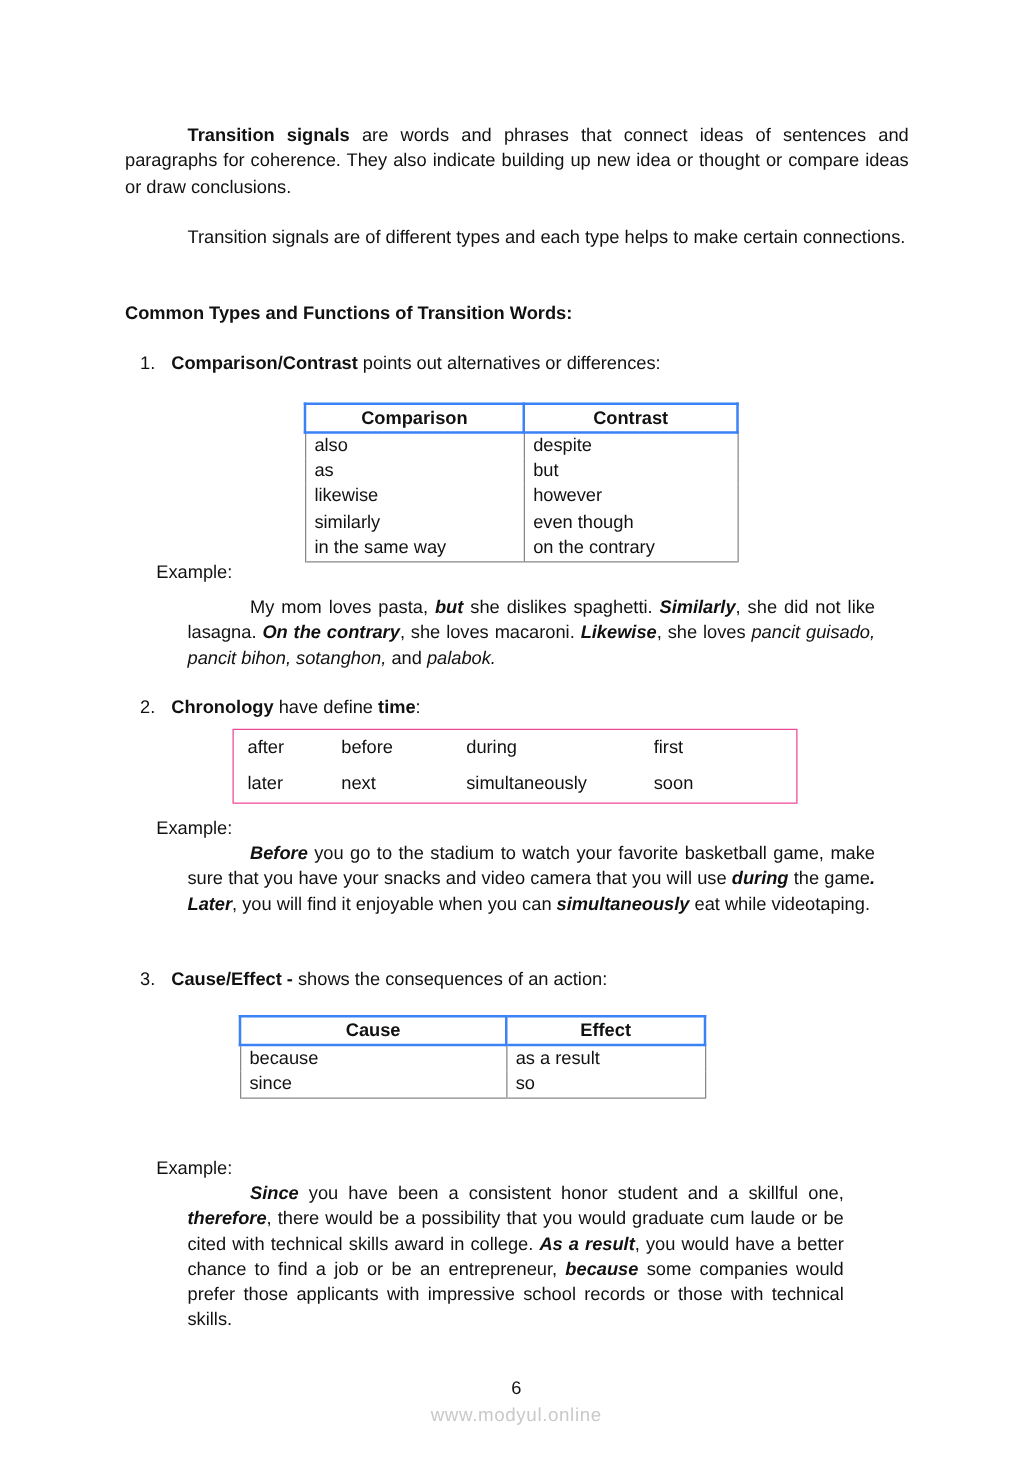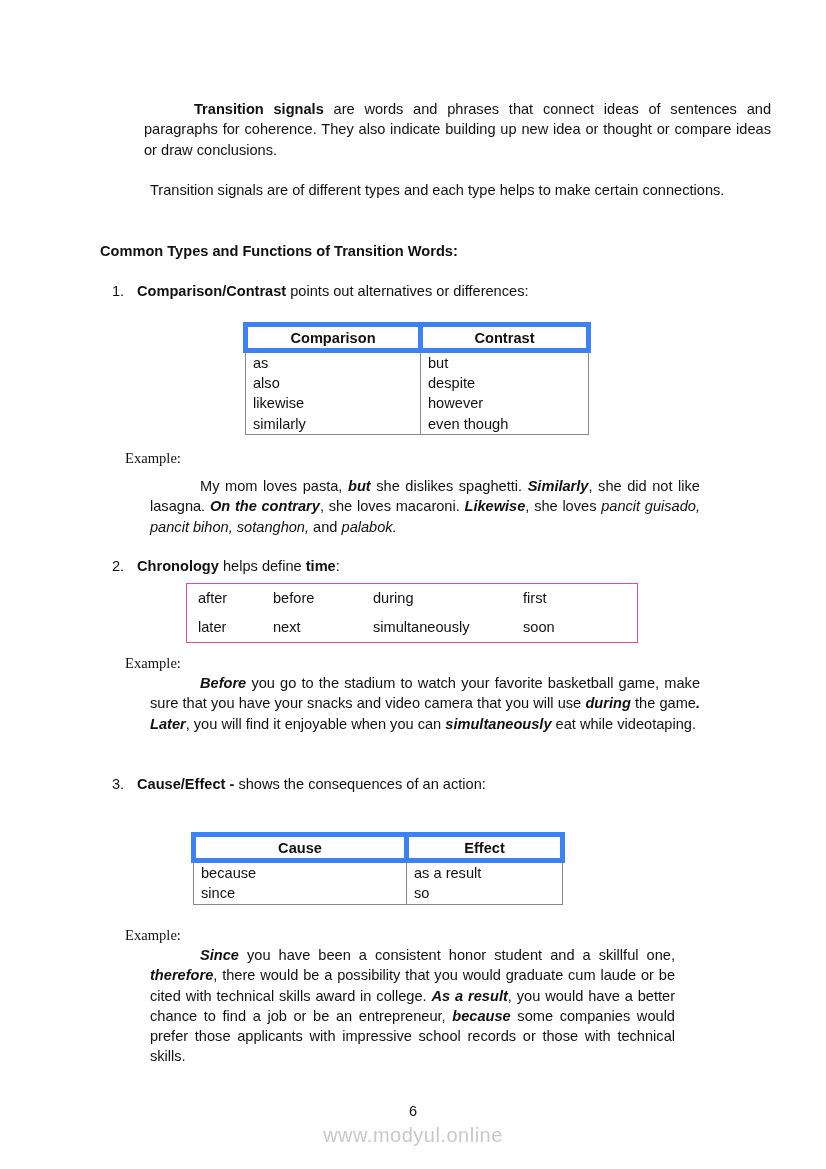--- a/index.html
+++ b/index.html
@@ -3,85 +3,89 @@
 <meta charset="utf-8">
 <style>
   html, body { margin:0; padding:0; background:#ffffff; }
   body { width:826px; height:1169px; position:relative; overflow:hidden;
          font-family:"Liberation Sans", sans-serif; font-size:14.6px; color:#111; }
   .p { position:absolute; left:100px; width:627px; line-height:20.3px; text-align:justify; margin:0; }
   .indent { text-indent:50px; }
   .heading { position:absolute; left:100px; font-weight:bold; line-height:20px; }
   .num-item { position:absolute; left:100px; line-height:20px;margin-left:12px; }
   .num-item .n { display:inline-block; width:25px; }
-  .example-label { position:absolute; left:125px; line-height:20px;font-family:Liberation Serif, serif; }
+  .example-label { position:absolute; left:125px; line-height:20px; }
   .ex { position:absolute; left:150px; width:550px; line-height:20.3px; text-align:justify; margin:0; text-indent:50px; }
   .bi { font-weight:bold; font-style:italic; }
   .it { font-style:italic; }
   b { font-weight:bold; }
 
   table.tt { position:absolute; border-collapse:collapse; border:1px solid #888; font-size:14.6px; }
-  table.tt th { font-weight:bold; text-align:center; border:5px solid #3b82f6; padding:0 0; height:21px; line-height:20px; }
+  table.tt th { font-weight:bold; text-align:center; border:2px solid #3b82f6; padding:0 0; height:21px; line-height:20px; }
   table.tt td { padding:0 0 0 7px; line-height:20.2px; border-left:1px solid #888; border-right:1px solid #888; vertical-align:top; }
   #t-comp { left:243px; top:322px; width:348px; }
   #t-comp col.c1 { width:175px; }
-  #t-cause { left:191px; top:832px; width:374px; }
+  #t-cause { left:191px; top:812px; width:374px; }
   #t-cause col.c1 { width:213px; }
 
   .chron { position:absolute; left:186px; top:583px; width:450px; height:58px; border:1px solid #ec4899; }
   .chron span { position:absolute; line-height:20px; }
   .page-num { position:absolute; left:0; width:826px; top:1101px; text-align:center; line-height:20px; }
-  .watermark { position:absolute; left:0; width:826px; top:1124px; text-align:center; color:#c9c9c9; font-size:20px; letter-spacing:0.5px; }
+  .watermark { position:absolute; left:0; width:826px; top:1124px; text-align:center; color:#c9c9c9; font-size:15px; letter-spacing:0.5px; }
 </style>
 </head>
 <body>
 
-<p class="p indent" style="top:99px;margin-left:44px;"><b>Transition signals</b><span> are words and phrases that connect ideas of sentences and paragraphs for coherence. They also indicate building up new idea or thought or compare ideas or draw conclusions.</span></p>
+<p class="p indent" style="top:99px;"><b>Transition signals</b><span> are words and phrases that connect ideas of sentences and paragraphs for coherence. They also indicate building up new idea or thought or compare ideas or draw conclusions.</span></p>
 <p class="p indent" style="top:180px;">Transition signals are of different types and each type helps to make certain connections.</p>
 
 <div class="heading" style="top:241px;">Common Types and Functions of Transition Words:</div>
 
 <div class="num-item" style="top:281px;">
   <span class="n">1.</span><b>Comparison/Contrast</b><span> points out alternatives or differences:</span>
 </div>
 <table class="tt" id="t-comp">
   <colgroup>
       <col class="c1">
       <col>
     </colgroup>
   <thead>
       <tr>
     <th>Comparison</th>
     <th>Contrast</th>
   </tr>
     </thead>
   <tbody id="tb-comp">
       <tr>
+        <td>also</td>
+        <td>despite</td>
+      </tr>
+      <tr>
         <td>as</td>
         <td>but</td>
-      </tr>
-      <tr>
-        <td>also</td>
-        <td>despite</td>
       </tr>
       <tr>
         <td>likewise</td>
         <td>however</td>
       </tr>
       <tr>
         <td>similarly</td>
         <td>even though</td>
       </tr>
+      <tr>
+        <td style="padding-bottom: 1px;">in the same way</td>
+        <td style="padding-bottom: 1px;">on the contrary</td>
+      </tr>
     </tbody>
 </table>
 <div class="example-label" style="top:448px;">Example:</div>
 <p class="ex" style="top:476px;" id="ex0"><span>My mom loves pasta, </span><span class="bi">but</span><span> she dislikes spaghetti. </span><span class="bi">Similarly</span><span>, she did not like lasagna. </span><span class="bi">On the contrary</span><span>, she loves macaroni. </span><span class="bi">Likewise</span><span>, she loves </span><span class="it">pancit guisado, pancit bihon, sotanghon,</span><span> and </span><span class="it">palabok.</span></p>
 
 <div class="num-item" style="top:556px;">
-  <span class="n">2.</span><b>Chronology</b><span> helps define </span><b>time</b><span>:</span>
+  <span class="n">2.</span><b>Chronology</b><span> have define </span><b>time</b><span>:</span>
 </div>
 <div class="chron">
   <span style="left:11px;top:4px;">after</span>
   <span style="left:86px;top:4px;">before</span>
   <span style="left:186px;top:4px;">during</span>
   <span style="left:336px;top:4px;">first</span>
   <span style="left:11px;top:33px;">later</span>
   <span style="left:86px;top:33px;">next</span>
   <span style="left:186px;top:33px;">simultaneously</span>
   <span style="left:336px;top:33px;">soon</span>

